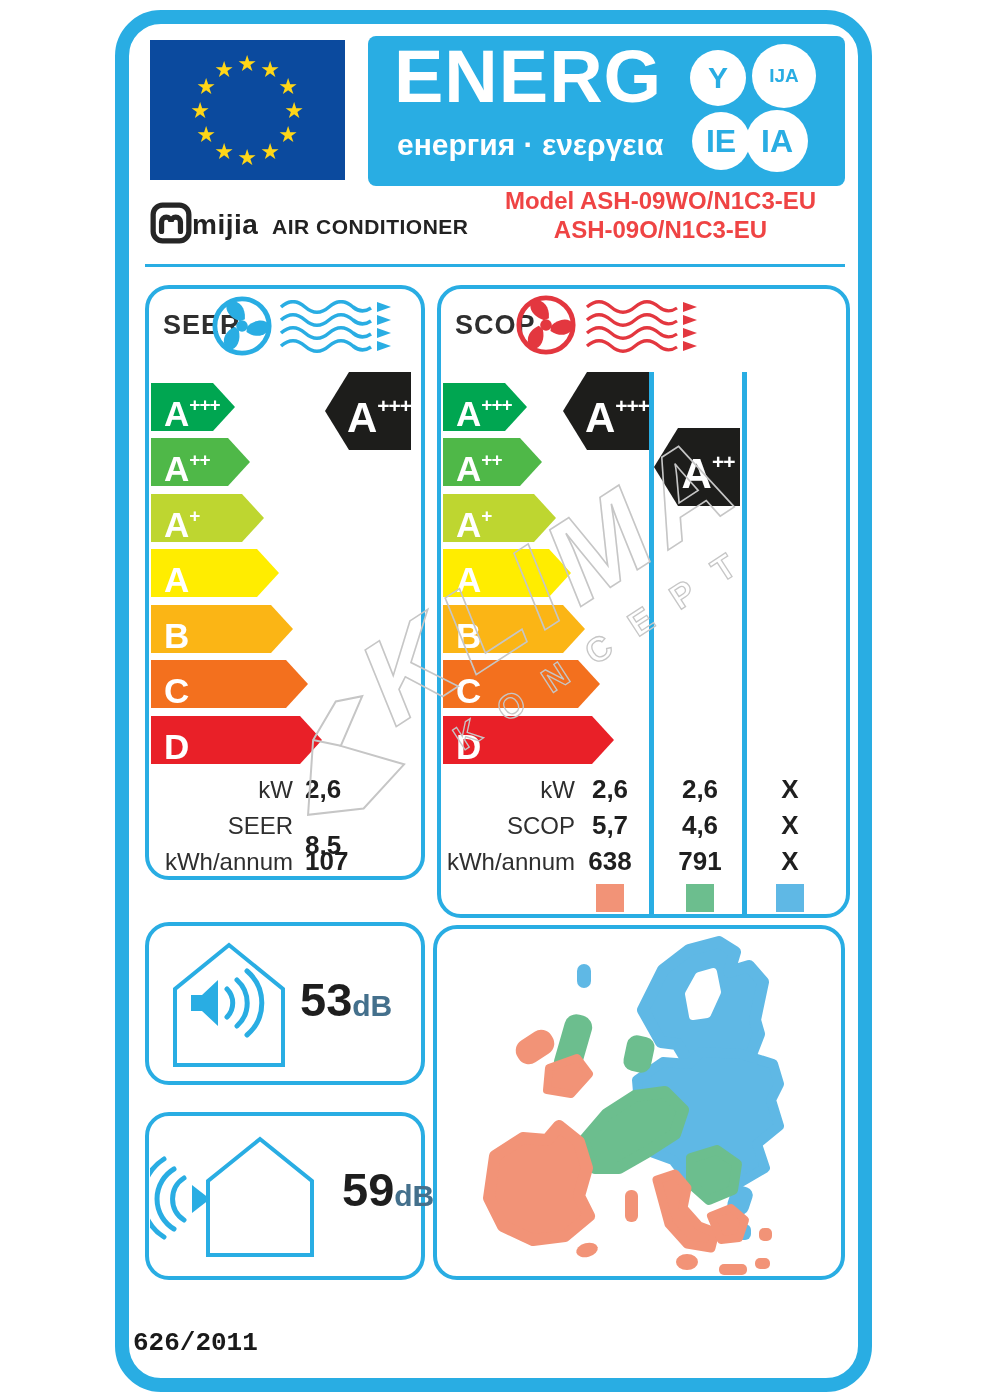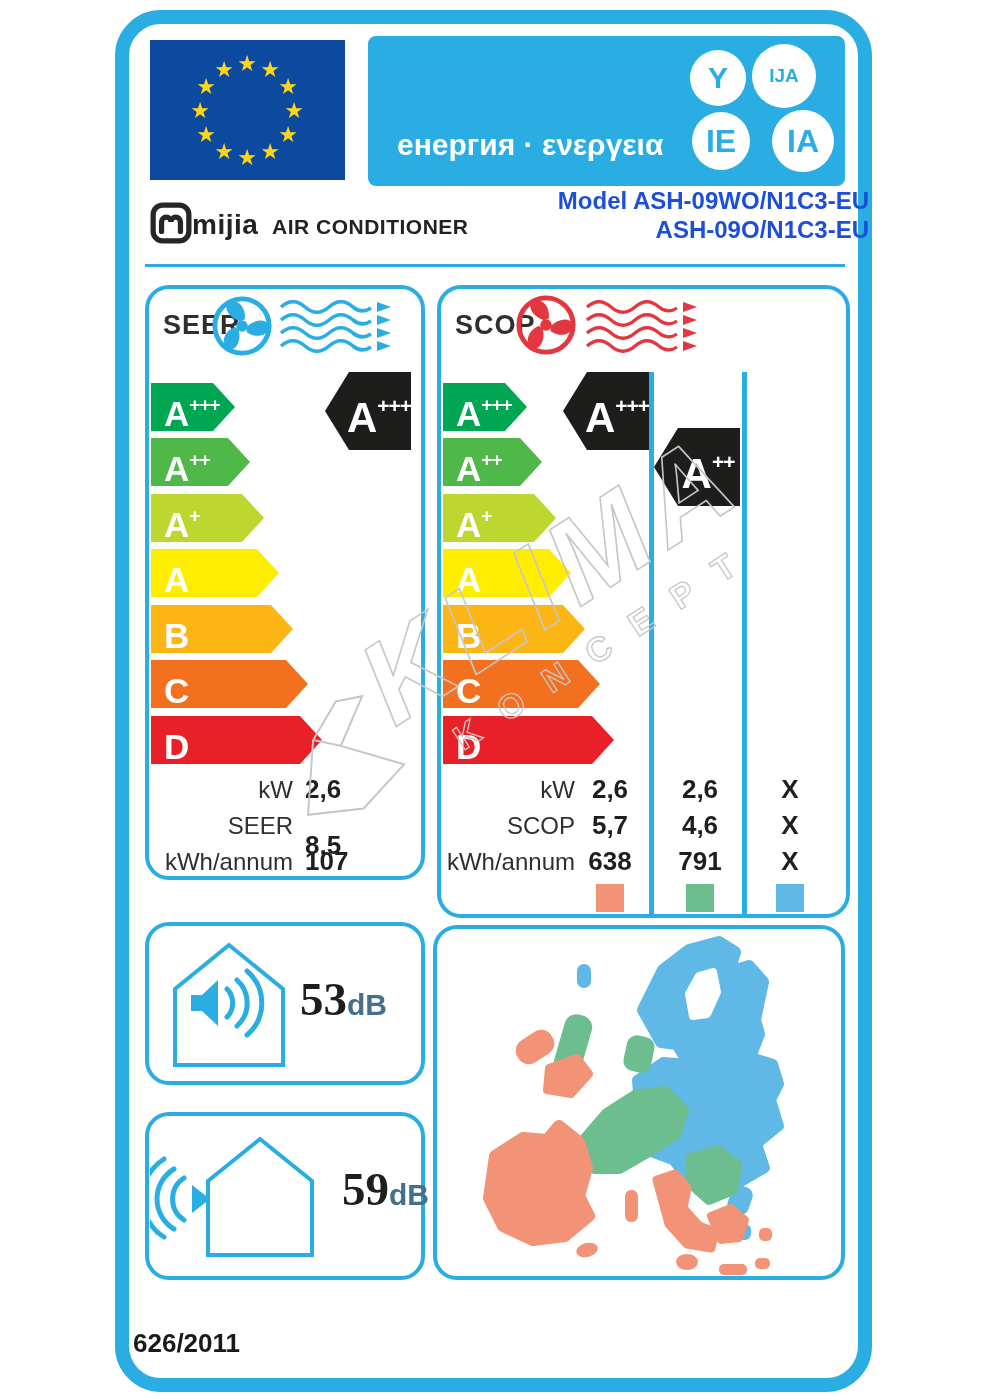--- a/index.html
+++ b/index.html
@@ -14,22 +14,22 @@
   
   .eu-flag{left:150px;top:40px;width:195px;height:140px;}
   .energ-banner{left:368px;top:36px;width:477px;height:150px;background:#29ade3;border-radius:8px;}
   .energ-word{position:absolute;left:26px;top:-2px;font-size:74px;font-weight:bold;color:#fff;letter-spacing:1px;}
   .energ-sub{position:absolute;left:29px;top:92px;font-size:30px;font-weight:bold;color:#fff;}
   .circ{position:absolute;background:#fff;border-radius:50%;color:#29ade3;font-weight:bold;
         display:flex;align-items:center;justify-content:center;}
   .brand-glyph{left:150px;top:202px;width:42px;height:42px;}
   .brand-name{left:192px;top:209px;font-size:28px;font-weight:bold;color:#222;letter-spacing:0.5px;}
   .brand-suffix{left:272px;top:215px;font-size:21px;font-weight:bold;color:#222;letter-spacing:0.5px;}
-  .model-block{left:524px;top:186px;width:345px;text-align:right;font-size:24px;font-weight:bold;
-               color:#1d4ed8;line-height:29px;}
+  .model-block{left:488px;top:186px;width:345px;text-align:center;font-size:24px;font-weight:bold;
+               color:#ef4444;line-height:29px;}
   .hr-line{left:145px;top:264px;width:700px;height:3px;background:#29ade3;}
 
   
   .panel{box-sizing:border-box;border:4px solid #29ade3;border-radius:24px;background:#fff;}
   .panel-seer{left:145px;top:285px;width:280px;height:595px;}
   .panel-scop{left:437px;top:285px;width:413px;height:633px;}
   .panel-noise1{left:145px;top:922px;width:280px;height:163px;}
   .panel-noise2{left:145px;top:1112px;width:280px;height:168px;}
   .panel-map{left:433px;top:925px;width:412px;height:355px;}
 
@@ -48,27 +48,27 @@
 
   .vline{width:5px;background:#29ade3;}
 
   
   .t-label{position:absolute;text-align:right;font-size:24px;color:#2f2f2f;}
   .t-value{position:absolute;font-size:26px;font-weight:bold;color:#1f1f1f;}
   .t-cell{position:absolute;width:70px;text-align:center;font-size:26px;font-weight:bold;color:#1f1f1f;}
   .legend-sq{position:absolute;width:28px;height:28px;}
 
   
-  .db-num{font-size:47px;font-weight:bold;color:#1e1e1e;font-family:Liberation Serif, serif;}
+  .db-num{font-size:47px;font-weight:bold;color:#1e1e1e;}
   .db-unit{font-size:30px;font-weight:bold;color:#44708c;}
 
   
   .energy-words{left:115px;top:1297px;width:757px;text-align:center;font-size:19px;font-weight:bold;
                 color:#3c3c3c;white-space:nowrap;letter-spacing:0.5px;}
-  .regulation{left:133px;top:1328px;font-size:26px;font-weight:bold;color:#1a1a1a;}
+  .regulation{left:133px;top:1328px;font-size:26px;font-weight:bold;color:#1a1a1a;font-family:Liberation Mono, monospace;}
 
   
   .watermark{left:240px;top:450px;width:540px;height:360px;transform:rotate(-33deg);
              pointer-events:none;z-index:40;}
   .wm-big{position:absolute;left:120px;top:90px;font-size:118px;font-weight:bold;font-style:italic;
           letter-spacing:10px;color:transparent;-webkit-text-stroke:1.6px #c6c6c6;}
   .wm-small{position:absolute;left:165px;top:225px;font-size:34px;font-weight:bold;
             letter-spacing:27px;color:transparent;-webkit-text-stroke:1.3px #c6c6c6;}
 </style>
 </head>
@@ -90,25 +90,26 @@
       <text x="97" y="117">★</text>
         <text x="74" y="111">★</text>
         <text x="56" y="94">★</text>
       <text x="50" y="70">★</text>
         <text x="56" y="46">★</text>
         <text x="74" y="29">★</text>
     </g>
   </svg>
 
   <div class="abs energ-banner">
+    <div class="energ-word">ENERG</div>
     <div class="energ-sub">енергия · ενεργεια</div>
     <div class="circ" style="left:322px;top:14px;width:56px;height:56px;font-size:30px;">Y</div>
     <div class="circ" style="left:384px;top:8px;width:64px;height:64px;font-size:19px;">IJA</div>
     <div class="circ" style="left:324px;top:76px;width:58px;height:58px;font-size:32px;">IE</div>
-    <div class="circ" style="left:404px;top:74px;width:62px;height:62px;font-size:32px;">IA</div>
+    <div class="circ" style="left:378px;top:74px;width:62px;height:62px;font-size:32px;">IA</div>
   </div>
 
   <svg class="abs brand-glyph" viewBox="0 0 40 40">
     <rect x="3" y="3" width="34" height="34" rx="9" fill="none" stroke="#262626" stroke-width="5"></rect>
     <path d="M11 28 V19 a4.5 4.5 0 0 1 9 0 a4.5 4.5 0 0 1 9 0 V28" fill="none" stroke="#262626" stroke-width="5" stroke-linecap="round"></path>
   </svg>
   <div class="abs brand-name">mijia</div>
   <div class="abs brand-suffix">AIR CONDITIONER</div>
   <div class="abs model-block">
     <div>Model ASH-09WO/N1C3-EU</div>

